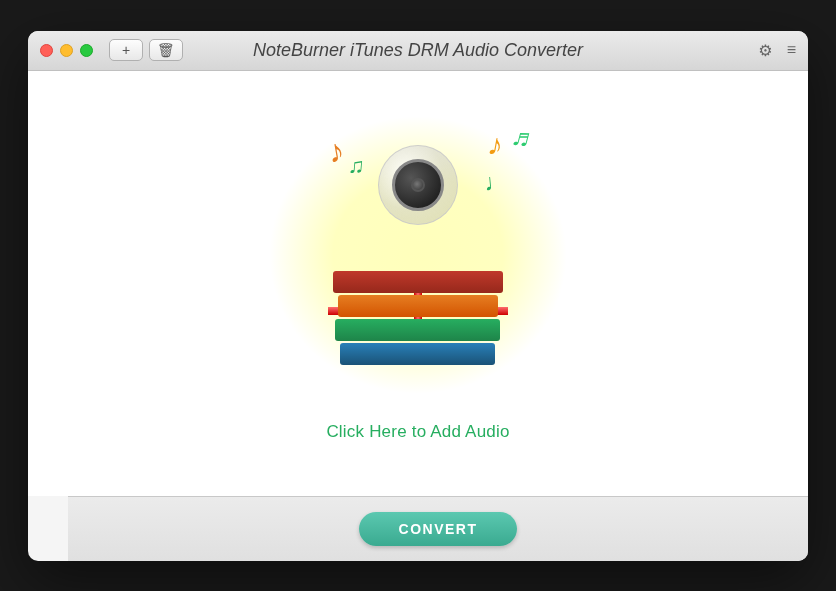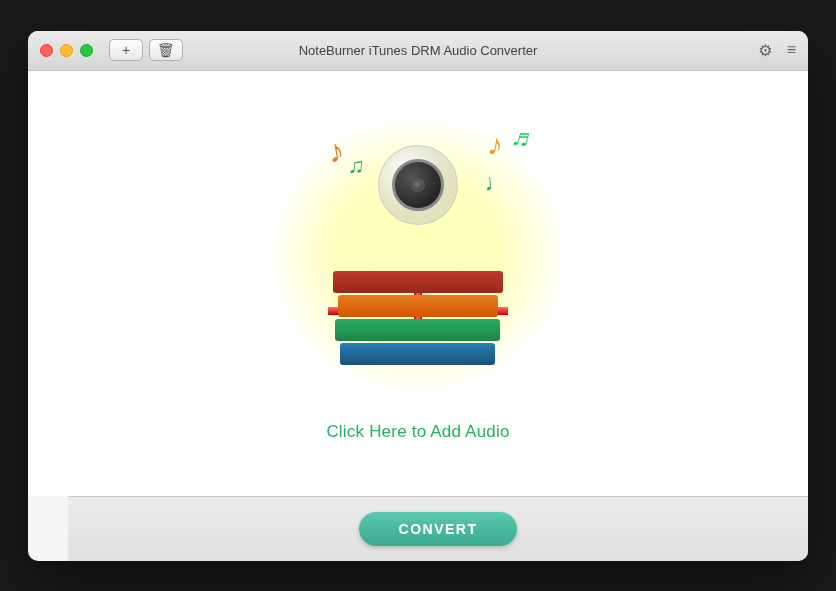--- a/index.html
+++ b/index.html
@@ -70,24 +70,25 @@
       justify-content: center;
       cursor: pointer;
       font-size: 14px;
       color: #555;
     }
 
     .titlebar-title {
       position: absolute;
       left: 50%;
       transform: translateX(-50%);
-      font-size: 13px;
+      font-size: 18px;
       color: #444;
       font-weight: 500;
       white-space: nowrap;
+      font-style: italic;
     }
 
     .titlebar-icons {
       margin-left: auto;
       display: flex;
       gap: 14px;
       align-items: center;
     }
 
     .titlebar-icon {

